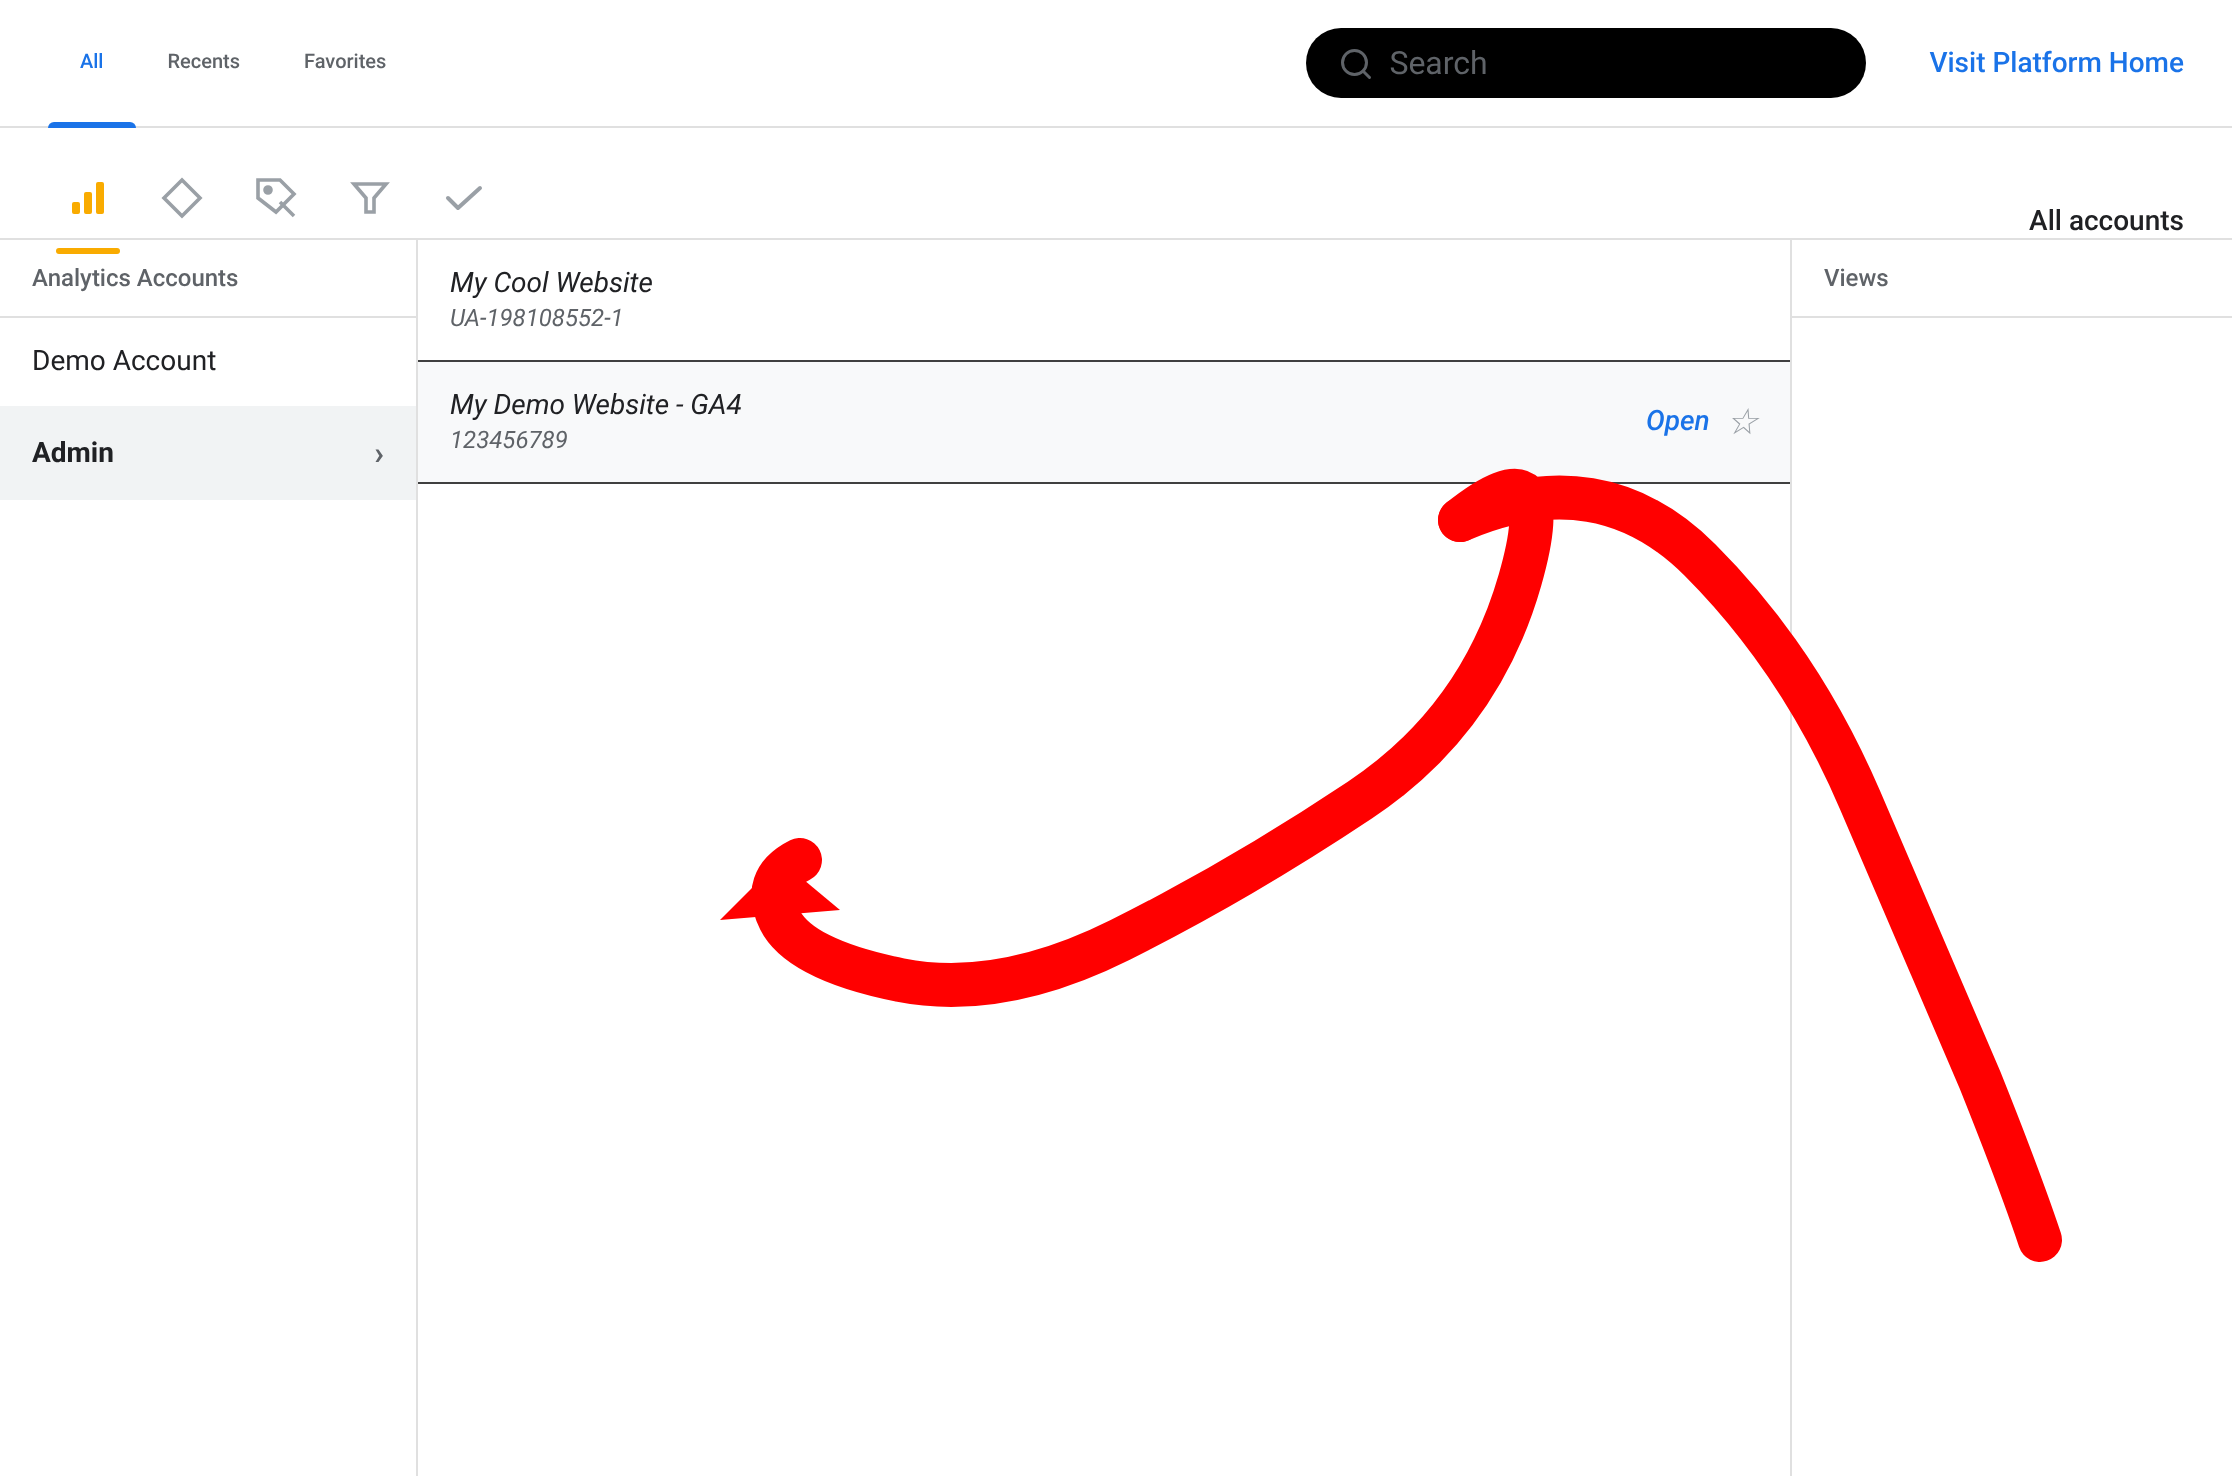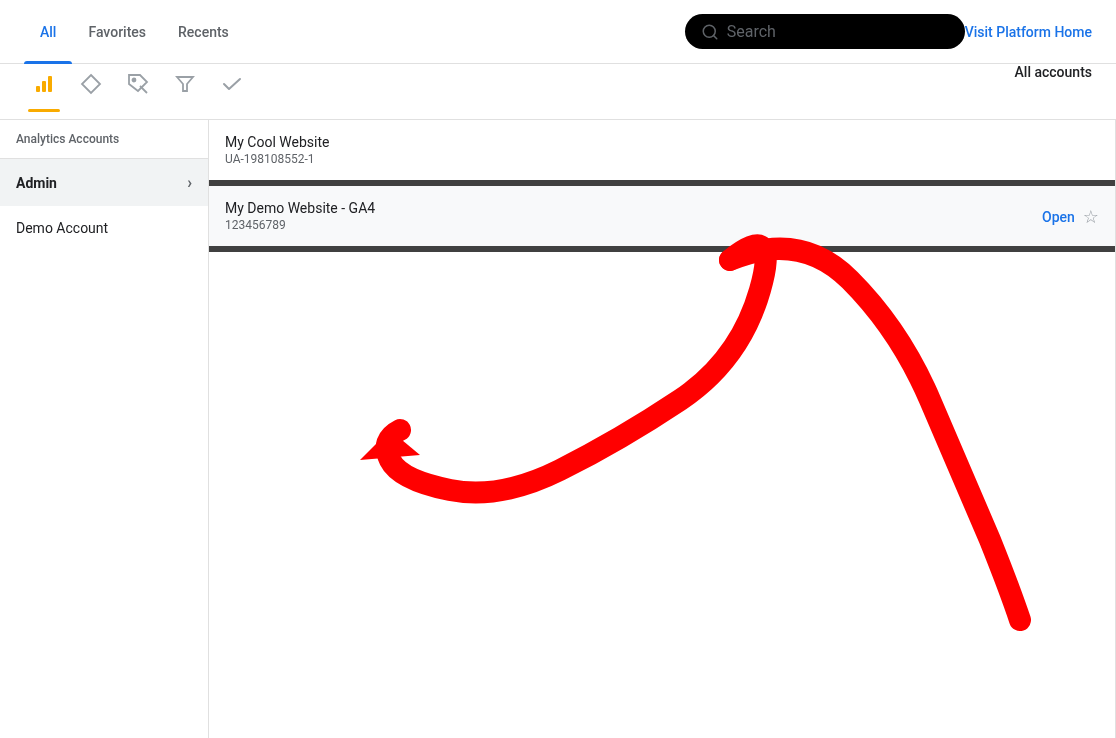--- a/index.html
+++ b/index.html
@@ -18,21 +18,21 @@
       display: flex;
       align-items: center;
       gap: 0;
       flex: 1;
     }
     .nav-tab {
       padding: 13px 16px;
       height: 64px;
       display: flex;
       align-items: center;
-      font-size: 14px;
+      font-size: 10px;
       cursor: pointer;
       color: #5f6368;
       position: relative;
       font-weight: 500;
       text-decoration: none;
     }
     .nav-tab.active {
       color: #1a73e8;
     }
     .nav-tab.active::after {
@@ -57,31 +57,32 @@
     }
     .search-icon-svg {
       color: #5f6368;
       flex-shrink: 0;
     }
     .search-text {
       color: #5f6368;
       font-size: 16px;
     }
     .visit-platform {
+      margin-left: 32px;
       color: #1a73e8;
       font-size: 14px;
       font-weight: 500;
       cursor: pointer;
       white-space: nowrap;
     }
 
     
     .toolbar {
       display: flex;
-      align-items: flex-start;
+      align-items: flex-end;
       padding: 0 24px;
       height: 56px;
       border-bottom: 1px solid #e0e0e0;
       gap: 7px;
     }
     .tool-icon {
       width: 40px;
       height: 40px;
       display: flex;
       align-items: center;
@@ -149,22 +150,23 @@
     }
     .account-name { font-size: 14px; }
     .chevron-right {
       color: #5f6368;
       font-size: 16px;
     }
 
     .property-item {
       padding: 14px 16px;
       cursor: pointer;
-      border-bottom: 6px solid #404040;
+      border-bottom: 1px solid #404040;
       position: relative;
+      font-style: italic;
     }
     .property-item.highlighted { background: #f8f9fa; }
     .property-name { font-size: 14px; font-weight: 400; color: #202124; margin-bottom: 2px; }
     .property-id { font-size: 12px; color: #5f6368; }
     .property-actions {
       position: absolute;
       right: 16px;
       top: 50%;
       transform: translateY(-50%);
       display: flex;
@@ -189,22 +191,22 @@
     .tag-icon { color: #9aa0a6; }
     .funnel-icon { color: #9aa0a6; }
     .check-icon { color: #9aa0a6; }
   </style>
 </head>
 <body>
 
 <div class="top-nav">
   <div class="nav-tabs">
     <a class="nav-tab active">All</a>
+    <a class="nav-tab">Recents</a>
     <a class="nav-tab">Favorites</a>
-    <a class="nav-tab">Recents</a>
   </div>
   <div class="search-bar">
     <svg class="search-icon-svg" width="18" height="18" viewBox="0 0 24 24" fill="none" stroke="#5f6368" stroke-width="2" stroke-linecap="round" stroke-linejoin="round">
       <circle cx="11" cy="11" r="8"></circle>
       <line x1="21" y1="21" x2="16.65" y2="16.65"></line>
     </svg>
     <span class="search-text">Search</span>
   </div>
   <span class="visit-platform">Visit Platform Home</span>
 </div>
@@ -244,46 +246,49 @@
       <polyline points="4 12 9 17 20 7"></polyline>
     </svg>
   </div>
   <span class="all-accounts-label">All accounts</span>
 </div>
 
 <div class="columns">
 
   <div class="col-accounts">
     <div class="col-header">Analytics Accounts</div>
+    <div class="account-item">
+      <span class="account-name">Demo Account</span>
+    </div>
     <div class="account-item selected">
       <span class="account-name">Admin</span>
       <span class="chevron-right">›</span>
-    </div>
-    <div class="account-item">
-      <span class="account-name">Demo Account</span>
     </div>
   </div>
 
   <div class="col-properties">
 
     <div class="property-item">
       <div class="property-name">My Cool Website</div>
       <div class="property-id">UA-198108552-1</div>
     </div>
 
     <div class="property-item highlighted">
       <div class="property-name">My Demo Website - GA4</div>
       <div class="property-id">123456789</div>
       <div class="property-actions">
         <span class="open-link">Open</span>
         <span class="star-icon">☆</span>
       </div>
     </div>
   </div>
 
+  <div class="col-views">
+    <div class="col-header">Views</div>
+  </div>
 
 </div>
 
 <svg style="position:fixed;top:0;left:0;width:1116px;height:738px;pointer-events:none;" viewBox="0 0 1116 738" xmlns="http://www.w3.org/2000/svg">
 
   <path d="M 730 260 Q 780 220 760 290 Q 740 360 680 400 Q 620 440 560 470 Q 500 500 450 490 Q 400 480 390 460 Q 380 440 400 430" fill="none" stroke="red" stroke-width="22" stroke-linecap="round" stroke-linejoin="round"></path>
 
   <path d="M 390 430 L 360 460 L 420 455 Z" fill="red"></path>
 
   <path d="M 730 260 Q 800 230 850 280 Q 900 330 930 400 Q 960 470 990 540 Q 1010 590 1020 620" fill="none" stroke="red" stroke-width="22" stroke-linecap="round" stroke-linejoin="round"></path>

